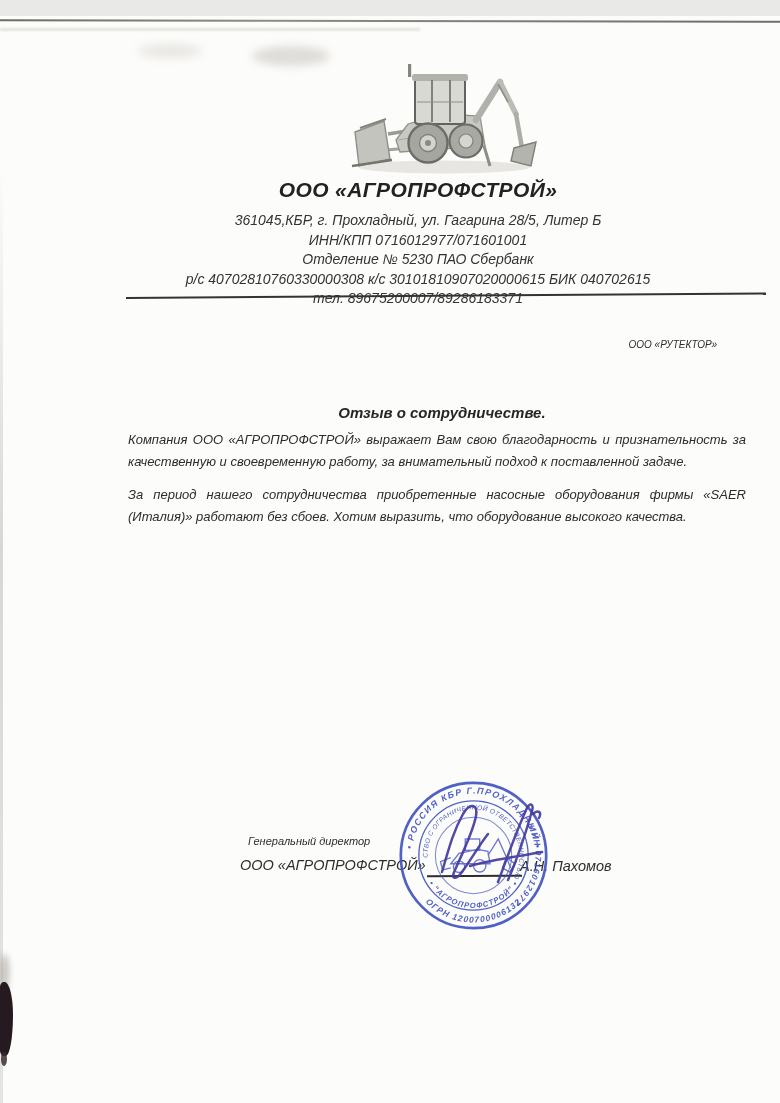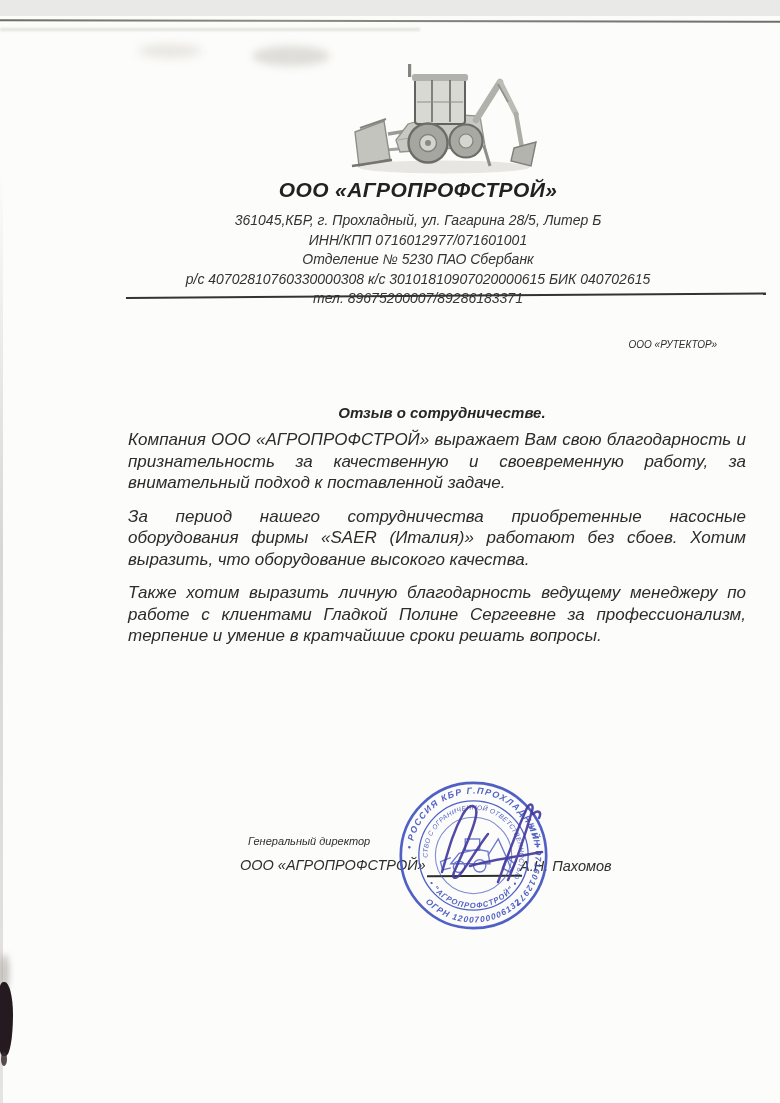--- a/index.html
+++ b/index.html
@@ -39,21 +39,21 @@
     margin:0 0 9px 0;}
   .lh-line{font-size:14px;line-height:19.5px;color:#33332f;}
   .lh-divider{position:absolute;left:126px;top:281px;width:640px;height:2.2px;
     background:#33332f;transform:rotate(-0.4deg);transform-origin:left center;}
 
   
   .recipient{position:absolute;right:63px;top:323px;font-size:10px;color:#2e2e2c;}
   .doc-title{position:absolute;left:0;top:388px;width:780px;text-align:center;
     transform:translateX(52px);font-size:15px;font-weight:bold;color:#262624;}
   .body-text{position:absolute;left:128px;top:413px;width:618px;}
-  .body-text p{font-size:17px;line-height:21.5px;margin:0 0 12px 0;
+  .body-text p{font-size:13px;line-height:21.5px;margin:0 0 12px 0;
     text-align:justify;color:#2c2c2a;}
 
   
   .sig-line1{position:absolute;left:248px;top:819px;font-size:11px;}
   .sig-line2{position:absolute;left:240px;top:841px;font-size:14.5px;}
   .sig-name{position:absolute;left:512px;top:842px;font-size:14.5px;}
   .sig-rule{position:absolute;left:427px;top:859px;width:95px;height:1.8px;
     background:#2d2d29;transform:rotate(-0.3deg);}
 
   
@@ -123,21 +123,20 @@
   </header>
   <div class="lh-divider"></div>
 
   <div class="recipient">ООО «РУТЕКТОР»</div>
 
   <div class="doc-title">Отзыв о сотрудничестве.</div>
 
   <div class="body-text">
     <p>Компания ООО «АГРОПРОФСТРОЙ» выражает Вам свою благодарность и признательность за качественную и своевременную работу, за внимательный подход к поставленной задаче.</p>
     <p>За период нашего сотрудничества приобретенные насосные оборудования фирмы «SAER (Италия)» работают без сбоев. Хотим выразить, что оборудование высокого качества.</p>
-    <p>Также хотим выразить личную благодарность ведущему менеджеру по работе с клиентами Гладкой Полине Сергеевне за профессионализм, терпение и умение в кратчайшие сроки решать вопросы.</p>
   </div>
 
   <div class="sig-line1">Генеральный директор</div>
   <div class="sig-line2">ООО «АГРОПРОФСТРОЙ»</div>
   <div class="sig-rule"></div>
   <div class="sig-name">/ А.Н. Пахомов</div>
 
   <svg class="stamp" viewBox="0 0 160 160" aria-hidden="true">
     <defs>
       <path id="cw-outer" d="M 20 80 A 60 60 0 1 1 140 80 A 60 60 0 1 1 20 80"></path>

